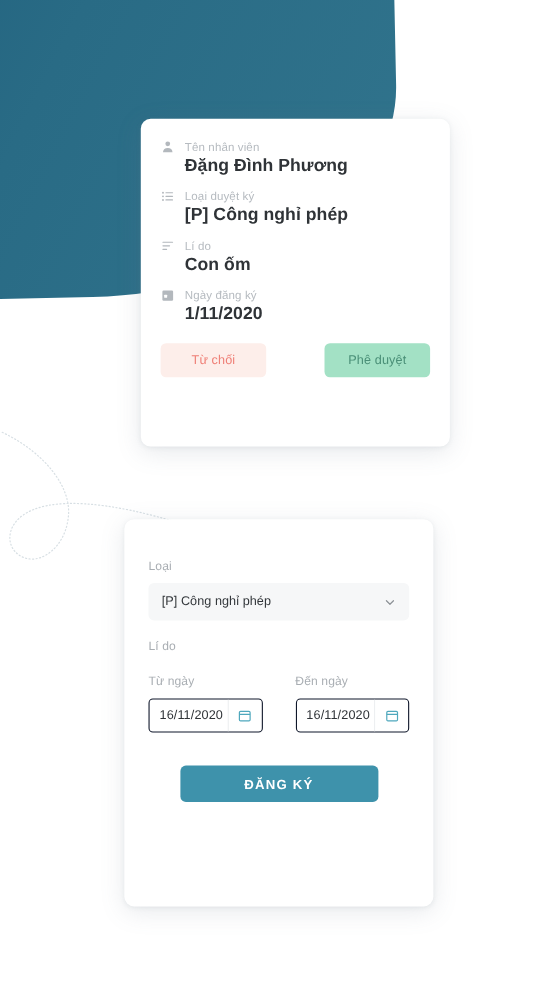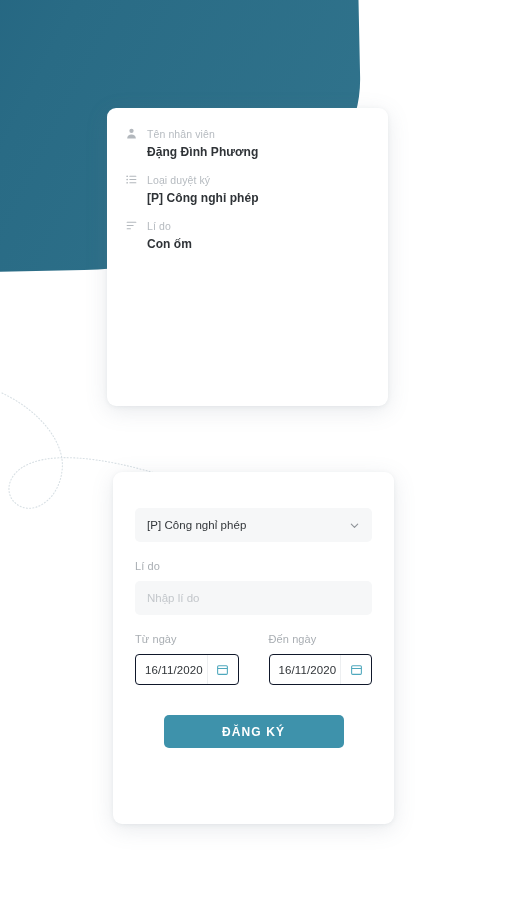--- a/index.html
+++ b/index.html
@@ -49,21 +49,21 @@
   
   .card {
     position: absolute;
     background: #ffffff;
     border-radius: 9px;
     box-shadow: 0 5px 22px rgba(110,125,140,.16), 0 1px 4px rgba(110,125,140,.10);
     z-index: 2;
   }
 
   #card-detail {
-    left: 107px;
+    left: 128px;
     top: 108px;
     width: 281px;
     height: 298px;
     padding: 16px 18px 0 18px;
   }
 
   #card-form {
     left: 113px;
     top: 472px;
     width: 281px;
@@ -94,21 +94,21 @@
   .detail-texts { flex: 1; min-width: 0; }
 
   .detail-label {
     font-size: 10.5px;
     color: #b6bbc0;
     line-height: 14px;
     letter-spacing: .1px;
   }
 
   .detail-value {
-    font-size: 12px;
+    font-size: 16px;
     font-weight: bold;
     color: #2f3337;
     line-height: 17px;
     letter-spacing: .05px;
   }
 
   
   .actions {
     display: flex;
     justify-content: space-between;
@@ -299,39 +299,55 @@
         <rect x="3" y="11" width="13" height="2" rx="1"></rect>
         <rect x="3" y="17" width="8" height="2" rx="1"></rect>
       </svg>
     </span>
     <span class="detail-texts">
       <span class="detail-label">Lí do</span><br>
       <span class="detail-value">Con ốm</span>
     </span>
   </div>
 
-
+  <div class="detail-row">
+    <span class="detail-icon">
+      <svg width="13" height="13" viewBox="0 0 24 24" fill="currentColor">
+        <rect x="3" y="4" width="18" height="17" rx="2"></rect>
+        <rect x="6" y="11" width="5" height="5" rx="1" fill="#ffffff"></rect>
+      </svg>
+    </span>
+    <span class="detail-texts">
+      <span class="detail-label">Ngày đăng ký</span><br>
+      <span class="detail-value">1/11/2020</span>
+    </span>
+  </div>
+
+  <div class="actions">
+    <button class="btn-reject">Từ chối</button>
+    <button class="btn-approve">Phê duyệt</button>
+  </div>
 </div>
 
 <div class="card" id="card-form">
 
   <div class="field">
+    <div class="field-label">Loại</div>
     <div class="select-box">
       <span class="select-value">[P] Công nghỉ phép</span>
       <span class="chevron">
         <svg width="11" height="11" viewBox="0 0 24 24" fill="none" stroke="currentColor" stroke-width="2.4" stroke-linecap="round" stroke-linejoin="round">
           <polyline points="5 9 12 16 19 9"></polyline>
         </svg>
       </span>
     </div>
   </div>
 
   <div class="field">
     <div class="field-label">Lí do</div>
-    <input class="text-input" type="text" placeholder="Nhập lí do" style="">
   </div>
 
   <div class="date-row">
     <div class="date-col">
       <div class="field-label">Từ ngày</div>
       <div class="date-input">
         <span class="date-text">16/11/2020</span>
         <span class="date-cal-btn">
           <svg width="13" height="13" viewBox="0 0 24 24" fill="none" stroke="currentColor" stroke-width="2">
             <rect x="3" y="5" width="18" height="16" rx="2"></rect>

